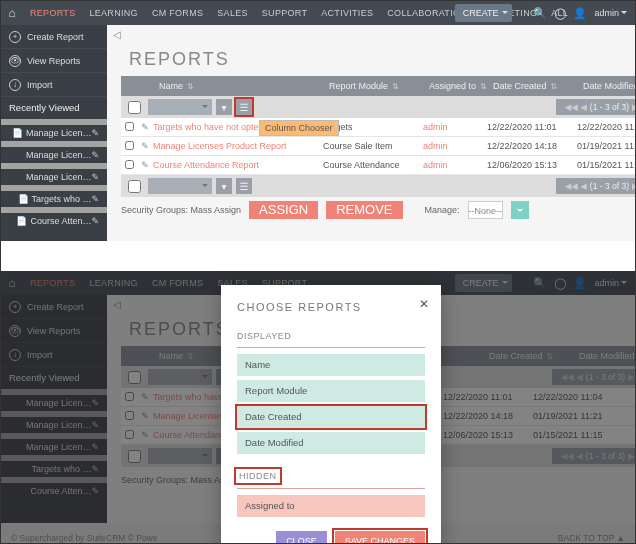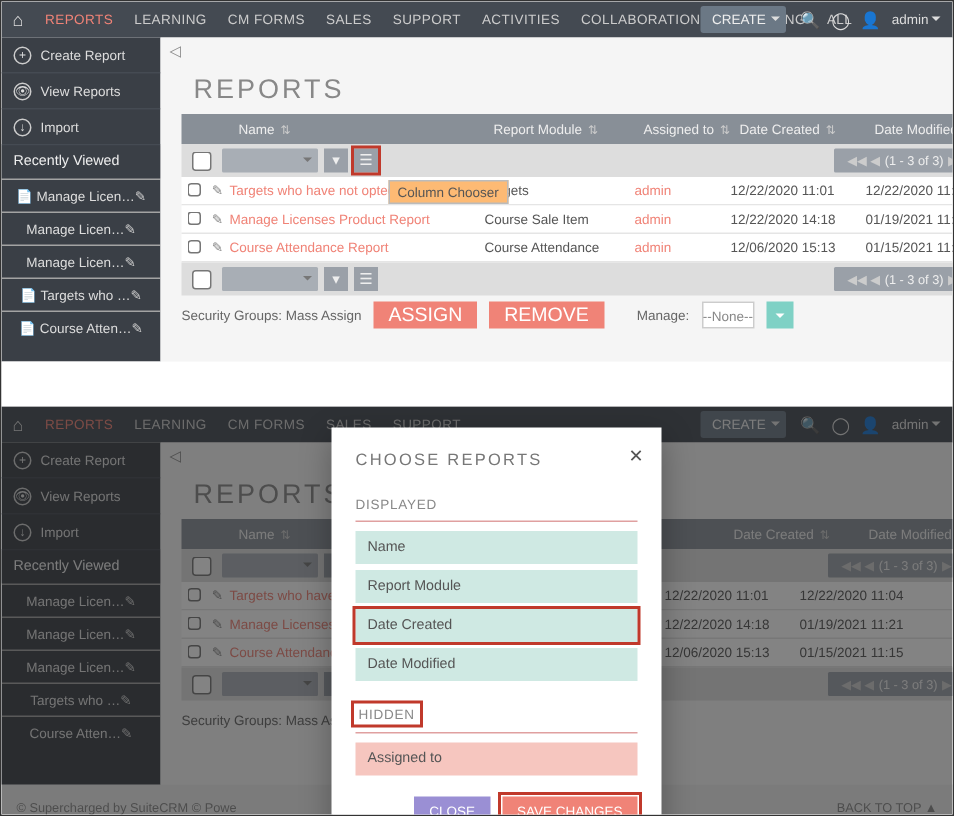--- a/index.html
+++ b/index.html
@@ -4,31 +4,31 @@
 <style>
   *{box-sizing:border-box;margin:0;padding:0;font-family:Arial,Helvetica,sans-serif}
   body{background:#fff;font-size:10px;color:#555}
   .frame{width:636px;border:1px solid #333;}
   .panel{width:634px;height:240px;position:relative;overflow:hidden;background:#f5f5f5}
   .topnav{height:24px;background:#444a52;display:flex;align-items:center;color:#ccc;position:relative}
   .home-ic{width:22px;text-align:center;font-size:12px;color:#ddd}
   .nav-item{padding:0 7px;font-size:9px;letter-spacing:.3px;line-height:24px;cursor:pointer}
   .nav-item.active{color:#f08377}
   .nav-right{position:absolute;right:4px;top:0;height:24px;display:flex;align-items:center;gap:0}
-  .create-btn{background:#6b7885;height:18px;line-height:18px;padding:0 14px 0 8px;color:#eee;font-size:9px;position:relative;border-radius:2px;margin-right:6px}
+  .create-btn{background:#6b7885;height:18px;line-height:18px;padding:0 14px 0 8px;color:#eee;font-size:9px;position:relative;border-radius:2px;margin-right:18px}
   .create-btn:after{content:"";position:absolute;right:4px;top:7px;border:3px solid transparent;border-top-color:#ddd}
   .nic{width:20px;text-align:center;color:#ddd;font-size:11px}
   .admin{color:#ddd;font-size:9px;padding:0 4px;display:flex;align-items:center;gap:2px}
   .admin:after{content:"";border:3px solid transparent;border-top-color:#ddd;margin-top:2px}
   .body{display:flex;height:216px}
   .sidebar{width:106px;background:#3a3f46;color:#ddd;flex-shrink:0}
   .side-btn{height:24px;display:flex;align-items:center;padding-left:8px;font-size:9px;border-bottom:1px solid #454b53;cursor:pointer;gap:6px}
   .circ{width:12px;height:12px;border:1.5px solid #ccc;border-radius:50%;display:flex;align-items:center;justify-content:center;font-size:8px;line-height:1}
   .side-head{height:22px;line-height:22px;padding-left:8px;font-size:9.5px;background:#3a3f46;color:#eee}
-  .side-item{height:22px;display:flex;align-items:center;justify-content:center;padding:0 8px;font-size:9px;border-top:1px solid #a3a3a3;color:#ddd;cursor:pointer}
+  .side-item{height:22px;display:flex;align-items:center;justify-content:flex-end;padding:0 8px;font-size:9px;border-top:6px solid #a3a3a3;color:#ddd;cursor:pointer}
   .pen{font-size:9px;color:#ccc}
   .main{flex:1;background:#f5f5f5;position:relative}
   .crumb{height:18px;display:flex;align-items:center;padding-left:6px;color:#888;font-size:10px;gap:6px}
   .h1{font-size:18px;color:#888;letter-spacing:2px;padding:6px 0 6px 22px;font-weight:400}
   .table{margin:0 14px}
   .thead{height:20px;background:#888f97;display:flex;align-items:center;color:#eee;font-size:9px}
   .th{display:flex;align-items:center;gap:4px;padding-left:6px}
   .sort{color:#ccc;font-size:8px}
   .toolbar{height:22px;background:#ddd;display:flex;align-items:center;padding:0 4px;gap:4px;position:relative}
   .bulk{background:#a8aeb5;height:16px;width:64px;border-radius:1px;position:relative}

